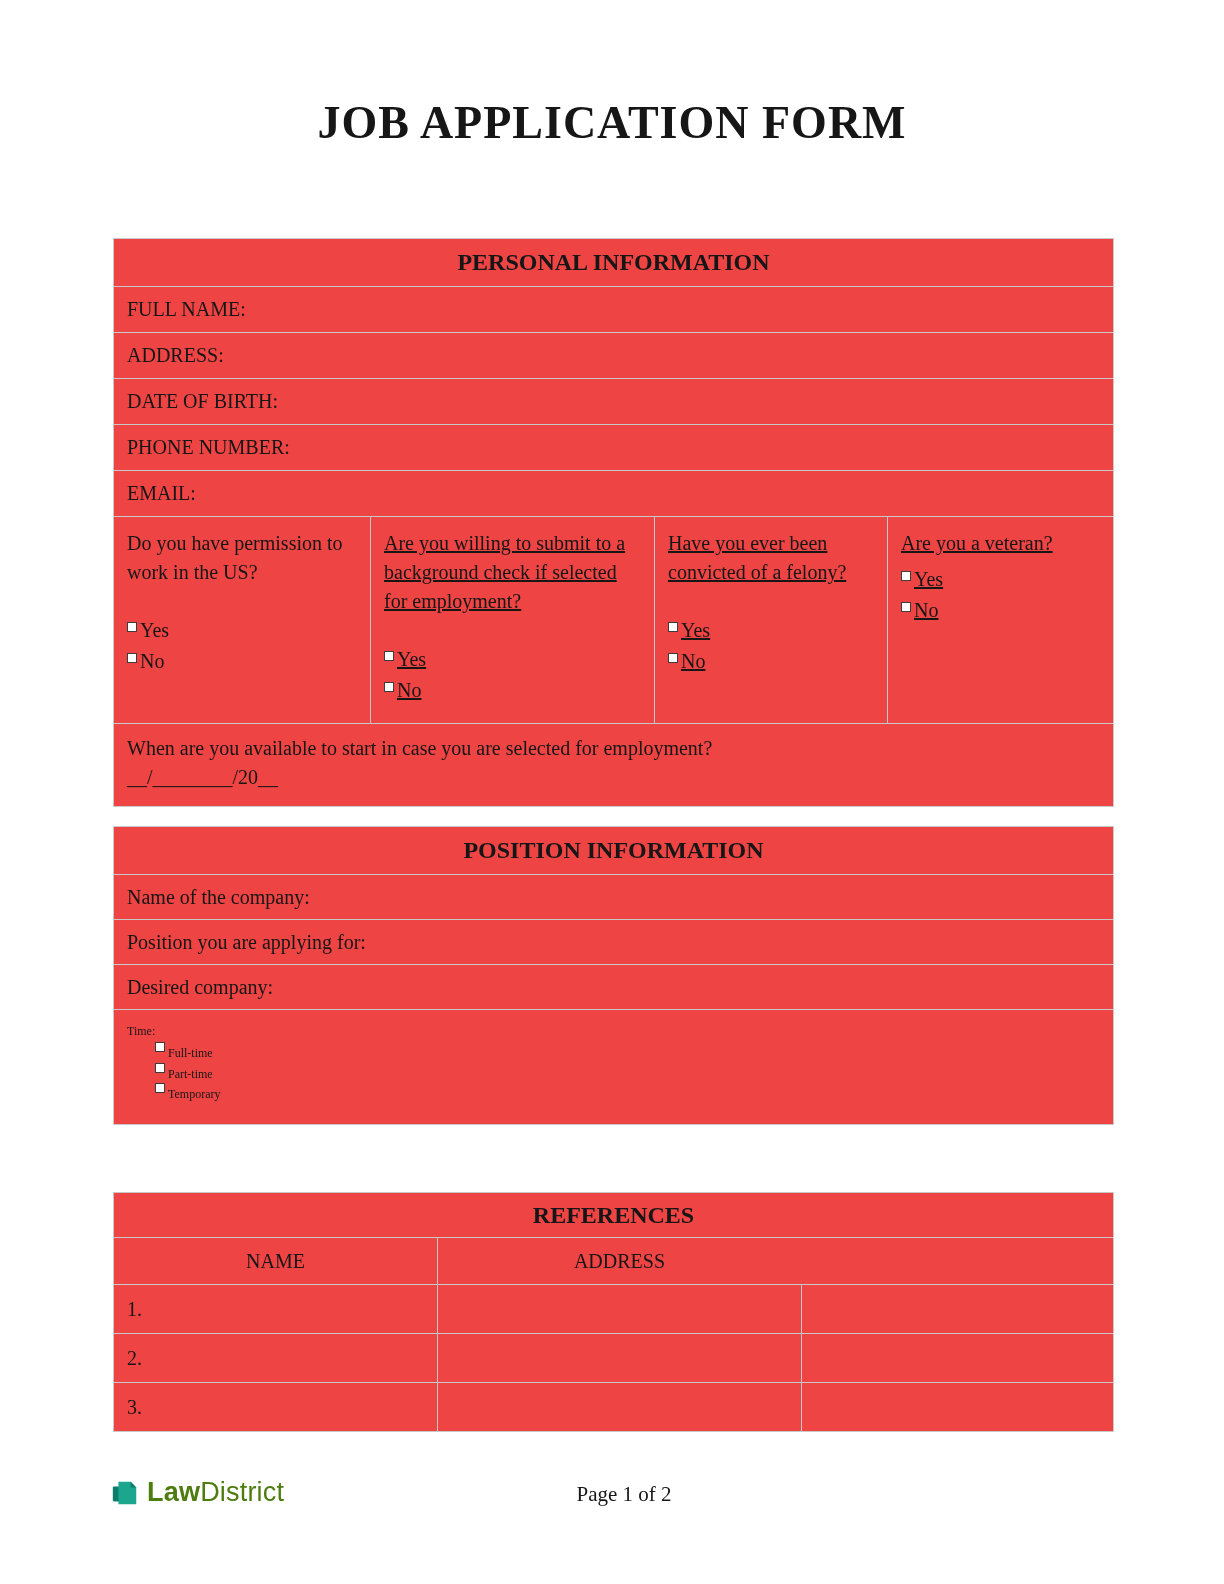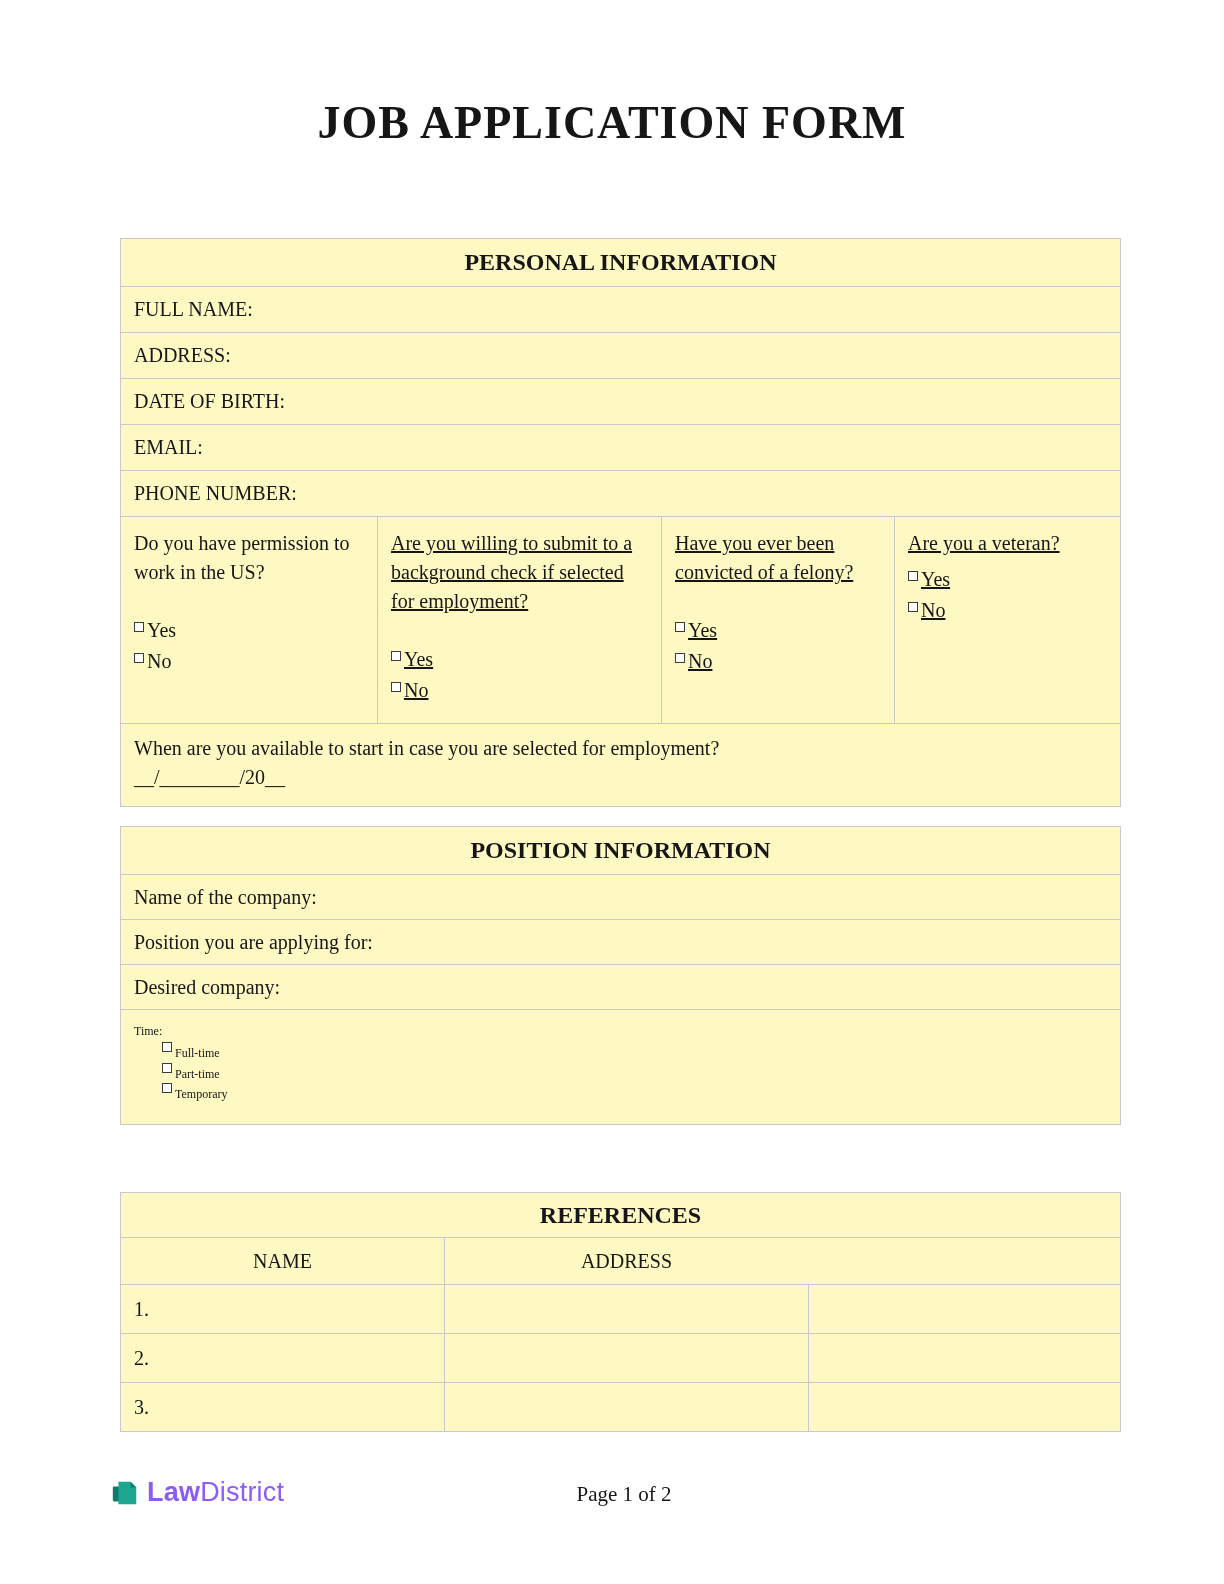--- a/index.html
+++ b/index.html
@@ -11,22 +11,22 @@
     color:#161616;
   }
   .page { position:relative; width:1224px; height:1584px; overflow:hidden; }
 
   .doc-title {
     position:absolute; top:96px; left:0; width:1224px;
     text-align:center; font-size:46px; font-weight:bold; letter-spacing:1px;
   }
 
   .tbl {
-    position:absolute; left:120px; width:1001px;
-    border:1px solid #c9c9c9; background:#fef9c3;
+    position:absolute; left:113px; width:1001px;
+    border:1px solid #c9c9c9; background:#ef4444;
   }
   .tbl-header {
     height:47px; display:flex; align-items:center; justify-content:center;
     font-weight:bold; font-size:24px;
   }
   .row {
     border-top:1px solid #c9c9c9;
     font-size:20px;
   }
   .field-row {
@@ -72,21 +72,21 @@
   }
   .ref-cell { height:48px; display:flex; align-items:center; padding:0 13px; font-size:20px; }
   .ref-cols > div + div { border-left:1px solid #c9c9c9; }
 
   
   .footer-brand {
     position:absolute; left:110px; top:1477px;
     display:flex; align-items:center; gap:7px;
     font-family:"Liberation Sans", sans-serif;
   }
-  .brand-text { font-size:27px; color:#8b5cf6; letter-spacing:0.2px; }
+  .brand-text { font-size:27px; color:#4d7c0f; letter-spacing:0.2px; }
   .brand-text .b { font-weight:bold; }
   .page-num {
     position:absolute; top:1482px; left:12px; width:1224px;
     text-align:center; font-size:21px;
   }
 </style>
 </head>
 <body>
 
 <div class="page">
@@ -99,24 +99,24 @@
     <div class="row field-row">
       <span>FULL NAME:</span>
     </div>
     <div class="row field-row">
       <span>ADDRESS:</span>
     </div>
     <div class="row field-row">
       <span>DATE OF BIRTH:</span>
     </div>
     <div class="row field-row">
+      <span>PHONE NUMBER:</span>
+    </div>
+    <div class="row field-row">
       <span>EMAIL:</span>
-    </div>
-    <div class="row field-row">
-      <span>PHONE NUMBER:</span>
     </div>
 
     <div class="row q-row">
 
       <div class="qcell qc1">
         <div>Do you have permission to work in the US?</div>
         <div class="qopts">
           <div class="opt"><span class="cb"></span><span>Yes</span></div>
           <div class="opt"><span class="cb"></span><span>No</span></div>
         </div>

